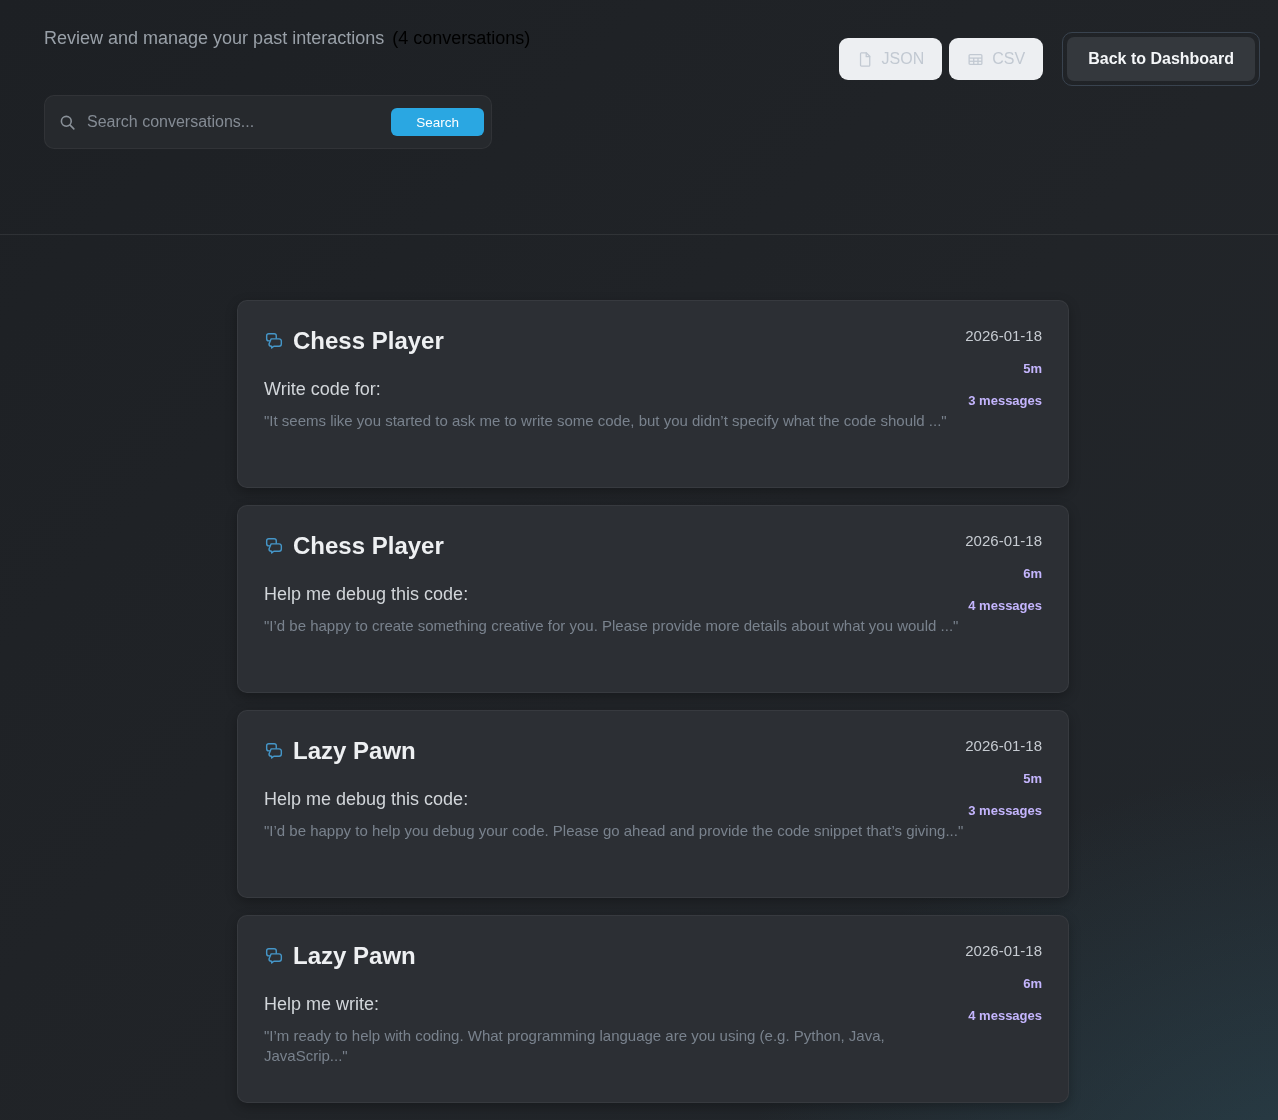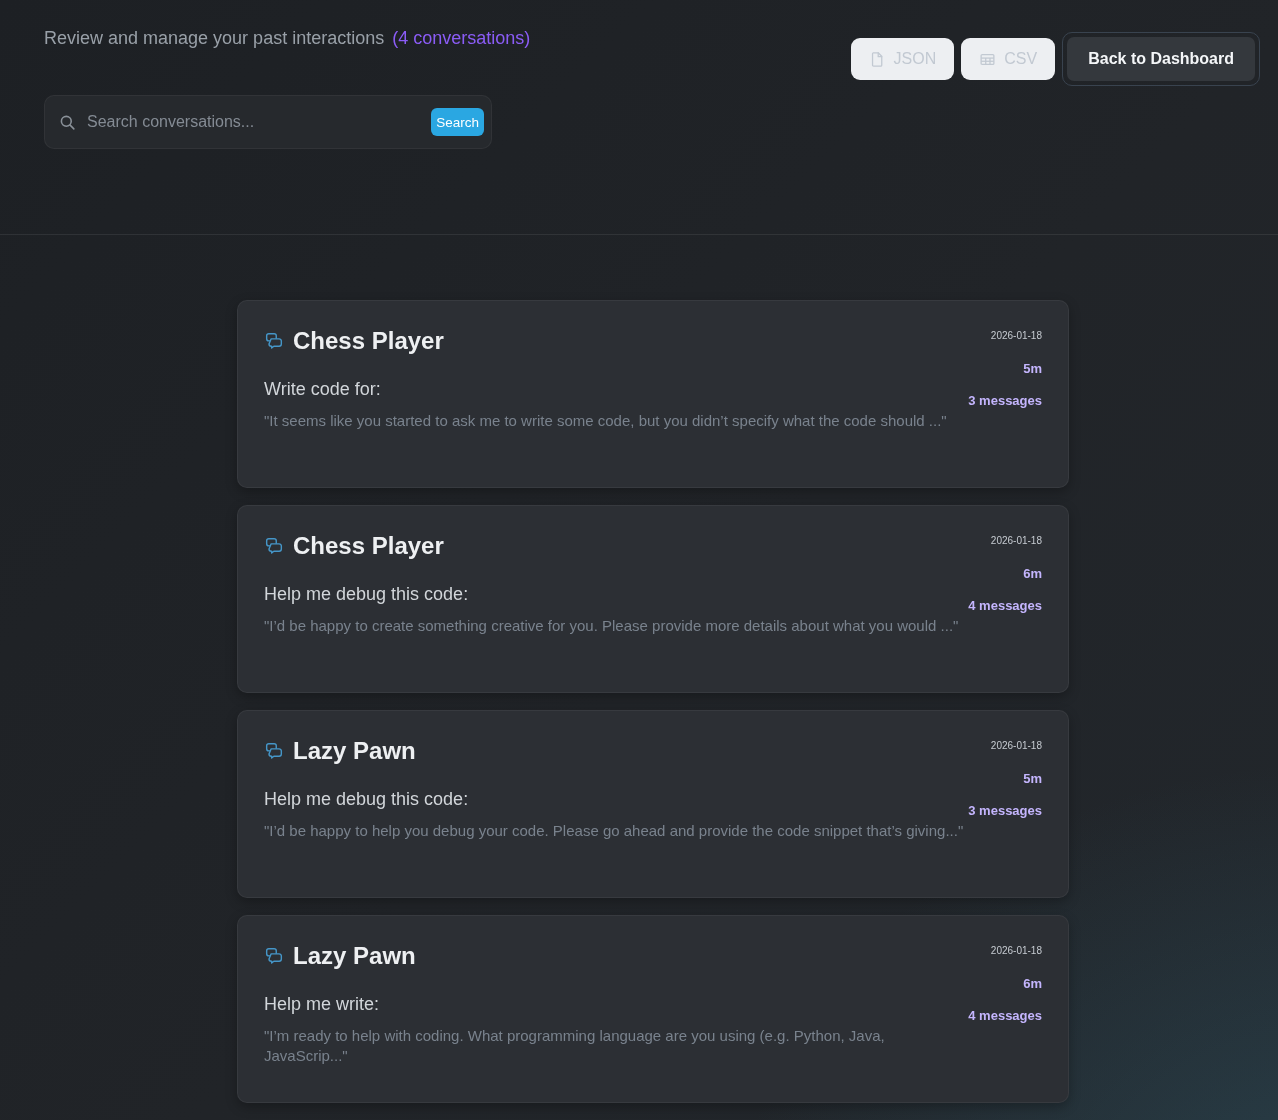--- a/index.html
+++ b/index.html
@@ -25,21 +25,21 @@
     letter-spacing: -0.5px;
     color: #f2f4f6;
   }
   .subtitle-row {
     font-size: 18px;
     display: flex;
     gap: 8px;
     align-items: baseline;
   }
   .subtitle { color: #99a0a8; }
-  .count-link { color: #8b5cf6; text-decoration: none; cursor: pointer; }
+  .count-link { color: #000000; text-decoration: none; cursor: pointer; }
 
   .header-actions {
     position: absolute;
     top: 32px;
     right: 18px;
     display: flex;
     align-items: center;
     gap: 7px;
   }
   .export-btn {
@@ -54,21 +54,21 @@
     font-size: 16px;
     font-family: inherit;
     cursor: default;
   }
   .export-btn svg { display: block; }
   .back-ring {
     display: inline-block;
     border: 1px solid #39434f;
     border-radius: 10px;
     padding: 4px;
-    margin-left: 0;
+    margin-left: 12px;
     text-decoration: none;
   }
   .back-btn {
     display: block;
     background: #34383d;
     color: #f4f6f8;
     border: none;
     border-radius: 7px;
     padding: 13px 21px;
     font-size: 16px;
@@ -100,21 +100,21 @@
     padding: 0 10px;
   }
   .search-input::placeholder { color: #848b94; }
   .search-btn {
     flex: 0 0 auto;
     background: #2aa7e2;
     color: #ffffff;
     border: none;
     border-radius: 6px;
     height: 28px;
-    padding: 0 5px;
+    padding: 0 25px;
     font-size: 13.5px;
     font-family: inherit;
     cursor: pointer;
   }
 
   
   .list {
     margin: 65px 0 0 237px;
     width: 704px;
   }
@@ -156,21 +156,21 @@
   }
 
   .card-right {
     flex: 0 0 auto;
     display: flex;
     flex-direction: column;
     align-items: flex-end;
     gap: 16px;
     padding-top: 1px;
   }
-  .conv-date { font-size: 10px; line-height: 18px; color: #c6cbd1; }
+  .conv-date { font-size: 15px; line-height: 18px; color: #c6cbd1; }
   .conv-muted { font-size: 13px; line-height: 16px; color: #c4b5fd; font-weight: bold; }
 </style>
 </head>
 <body>
 
 <header class="header">
   <div class="subtitle-row">
     <span class="subtitle">Review and manage your past interactions</span>
     <a class="count-link">(4 conversations)</a>
   </div>

